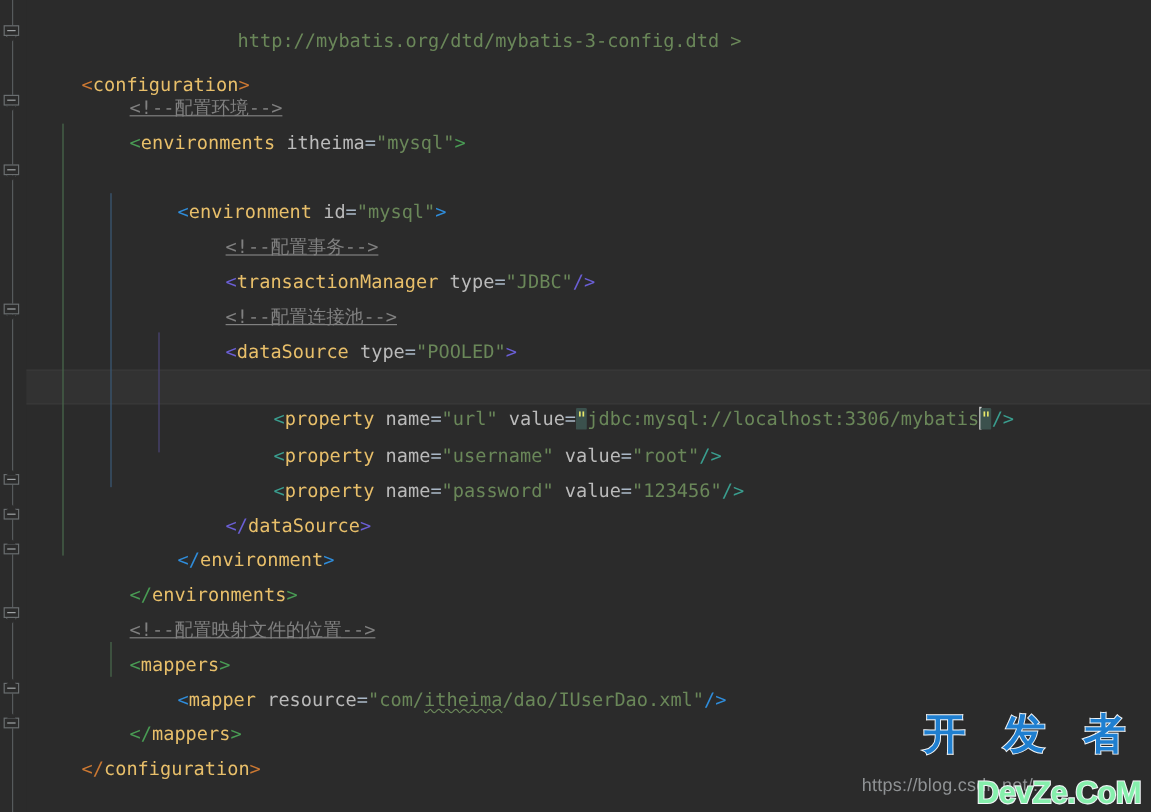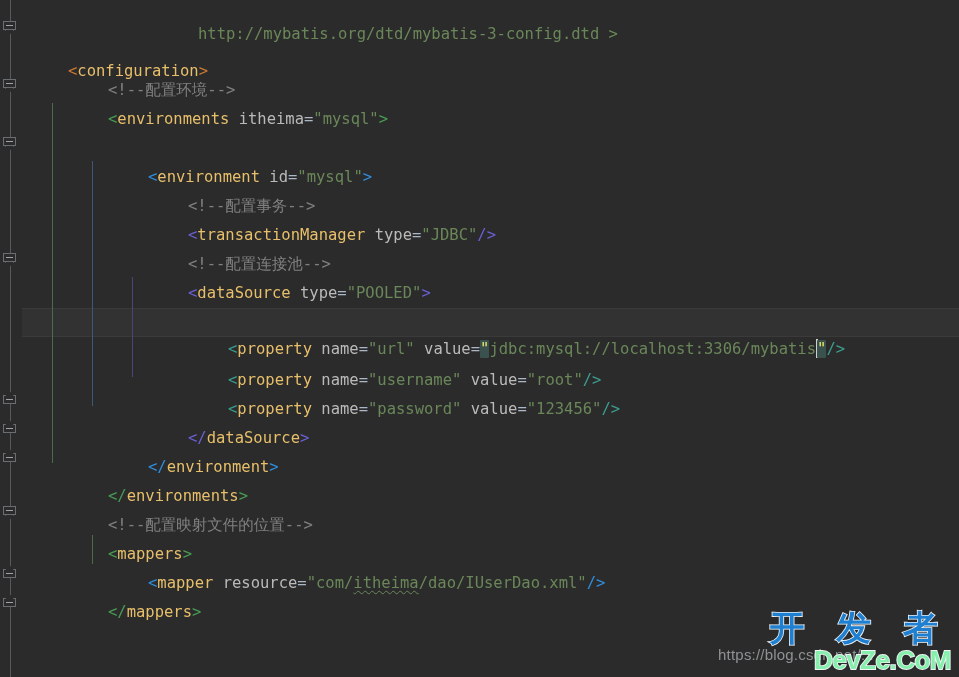--- a/index.html
+++ b/index.html
@@ -113,21 +113,21 @@
   
   .br-gold   { color: #cc7832; }
   .tag-gold  { color: #e8bf6a; }
   .br-green  { color: #499c54; }
   .br-blue   { color: #2f8ddb; }
   .br-purple { color: #6b5fd6; }
   .br-teal   { color: #3a9e8f; }
   .attr      { color: #bababa; }
   .eqs       { color: #a9b7c6; }
   .val       { color: #6a8759; }
-  .cmt       { color: #808080; }
+  .cmt       { color: #808080; text-decoration: underline; }
   .dtd       { color: #6a8759; }
 
   
   .qhl {
     background: #3b514d;
     color: #e8e86a;
     border-radius: 1px;
   }
   
   .caret {
@@ -168,21 +168,21 @@
     user-select: none;
   }
   #wm-brand .cn {
     display: block;
     font-size: 35px;
     font-weight: bold;
     letter-spacing: 11px;
     color: #1f7fd0;
     -webkit-text-stroke: 1.6px #f2f5f7;
     paint-order: stroke fill;
-    margin-bottom: 2px;
+    margin-bottom: 18px;
     padding-right: 2px;
   }
   #wm-brand .en {
     display: block;
     font-size: 26px;
     font-weight: bold;
     letter-spacing: -0.5px;
     color: #86efac;
     -webkit-text-stroke: 1.8px #f2f5f7;
     paint-order: stroke fill;
@@ -330,20 +330,23 @@
     </div>
 
     <div class="line" style="top:540px">
       <span class="txt" style="padding-left:92px"><span class="br-blue">&lt;</span><span class="tag-gold">mapper</span><span class="attr"> </span><span class="attr">resource</span><span class="eqs">=</span><span class="val">"</span><span class="val">com/</span><span class="val squiggle">itheima</span><span class="val">/dao/IUserDao.xml</span><span class="val">"</span><span class="br-blue">/&gt;</span></span>
     </div>
 
     <div class="line" style="top:569px">
       <span class="txt" style="padding-left:52px"><span class="br-green">&lt;/</span><span class="tag-gold">mappers</span><span class="br-green">&gt;</span></span>
     </div>
 
+    <div class="line" style="top:598px">
+      <span class="txt"><span class="br-gold">&lt;/</span><span class="tag-gold">configuration</span><span class="br-gold">&gt;</span></span>
+    </div>
 
   </div>
 
   <div id="wm-url">https://blog.csdn.net/...</div>
   <div id="wm-brand">
     <span class="cn">开 发 者</span>
     <span class="en">DevZe.CoM</span>
   </div>
 
 </div>

